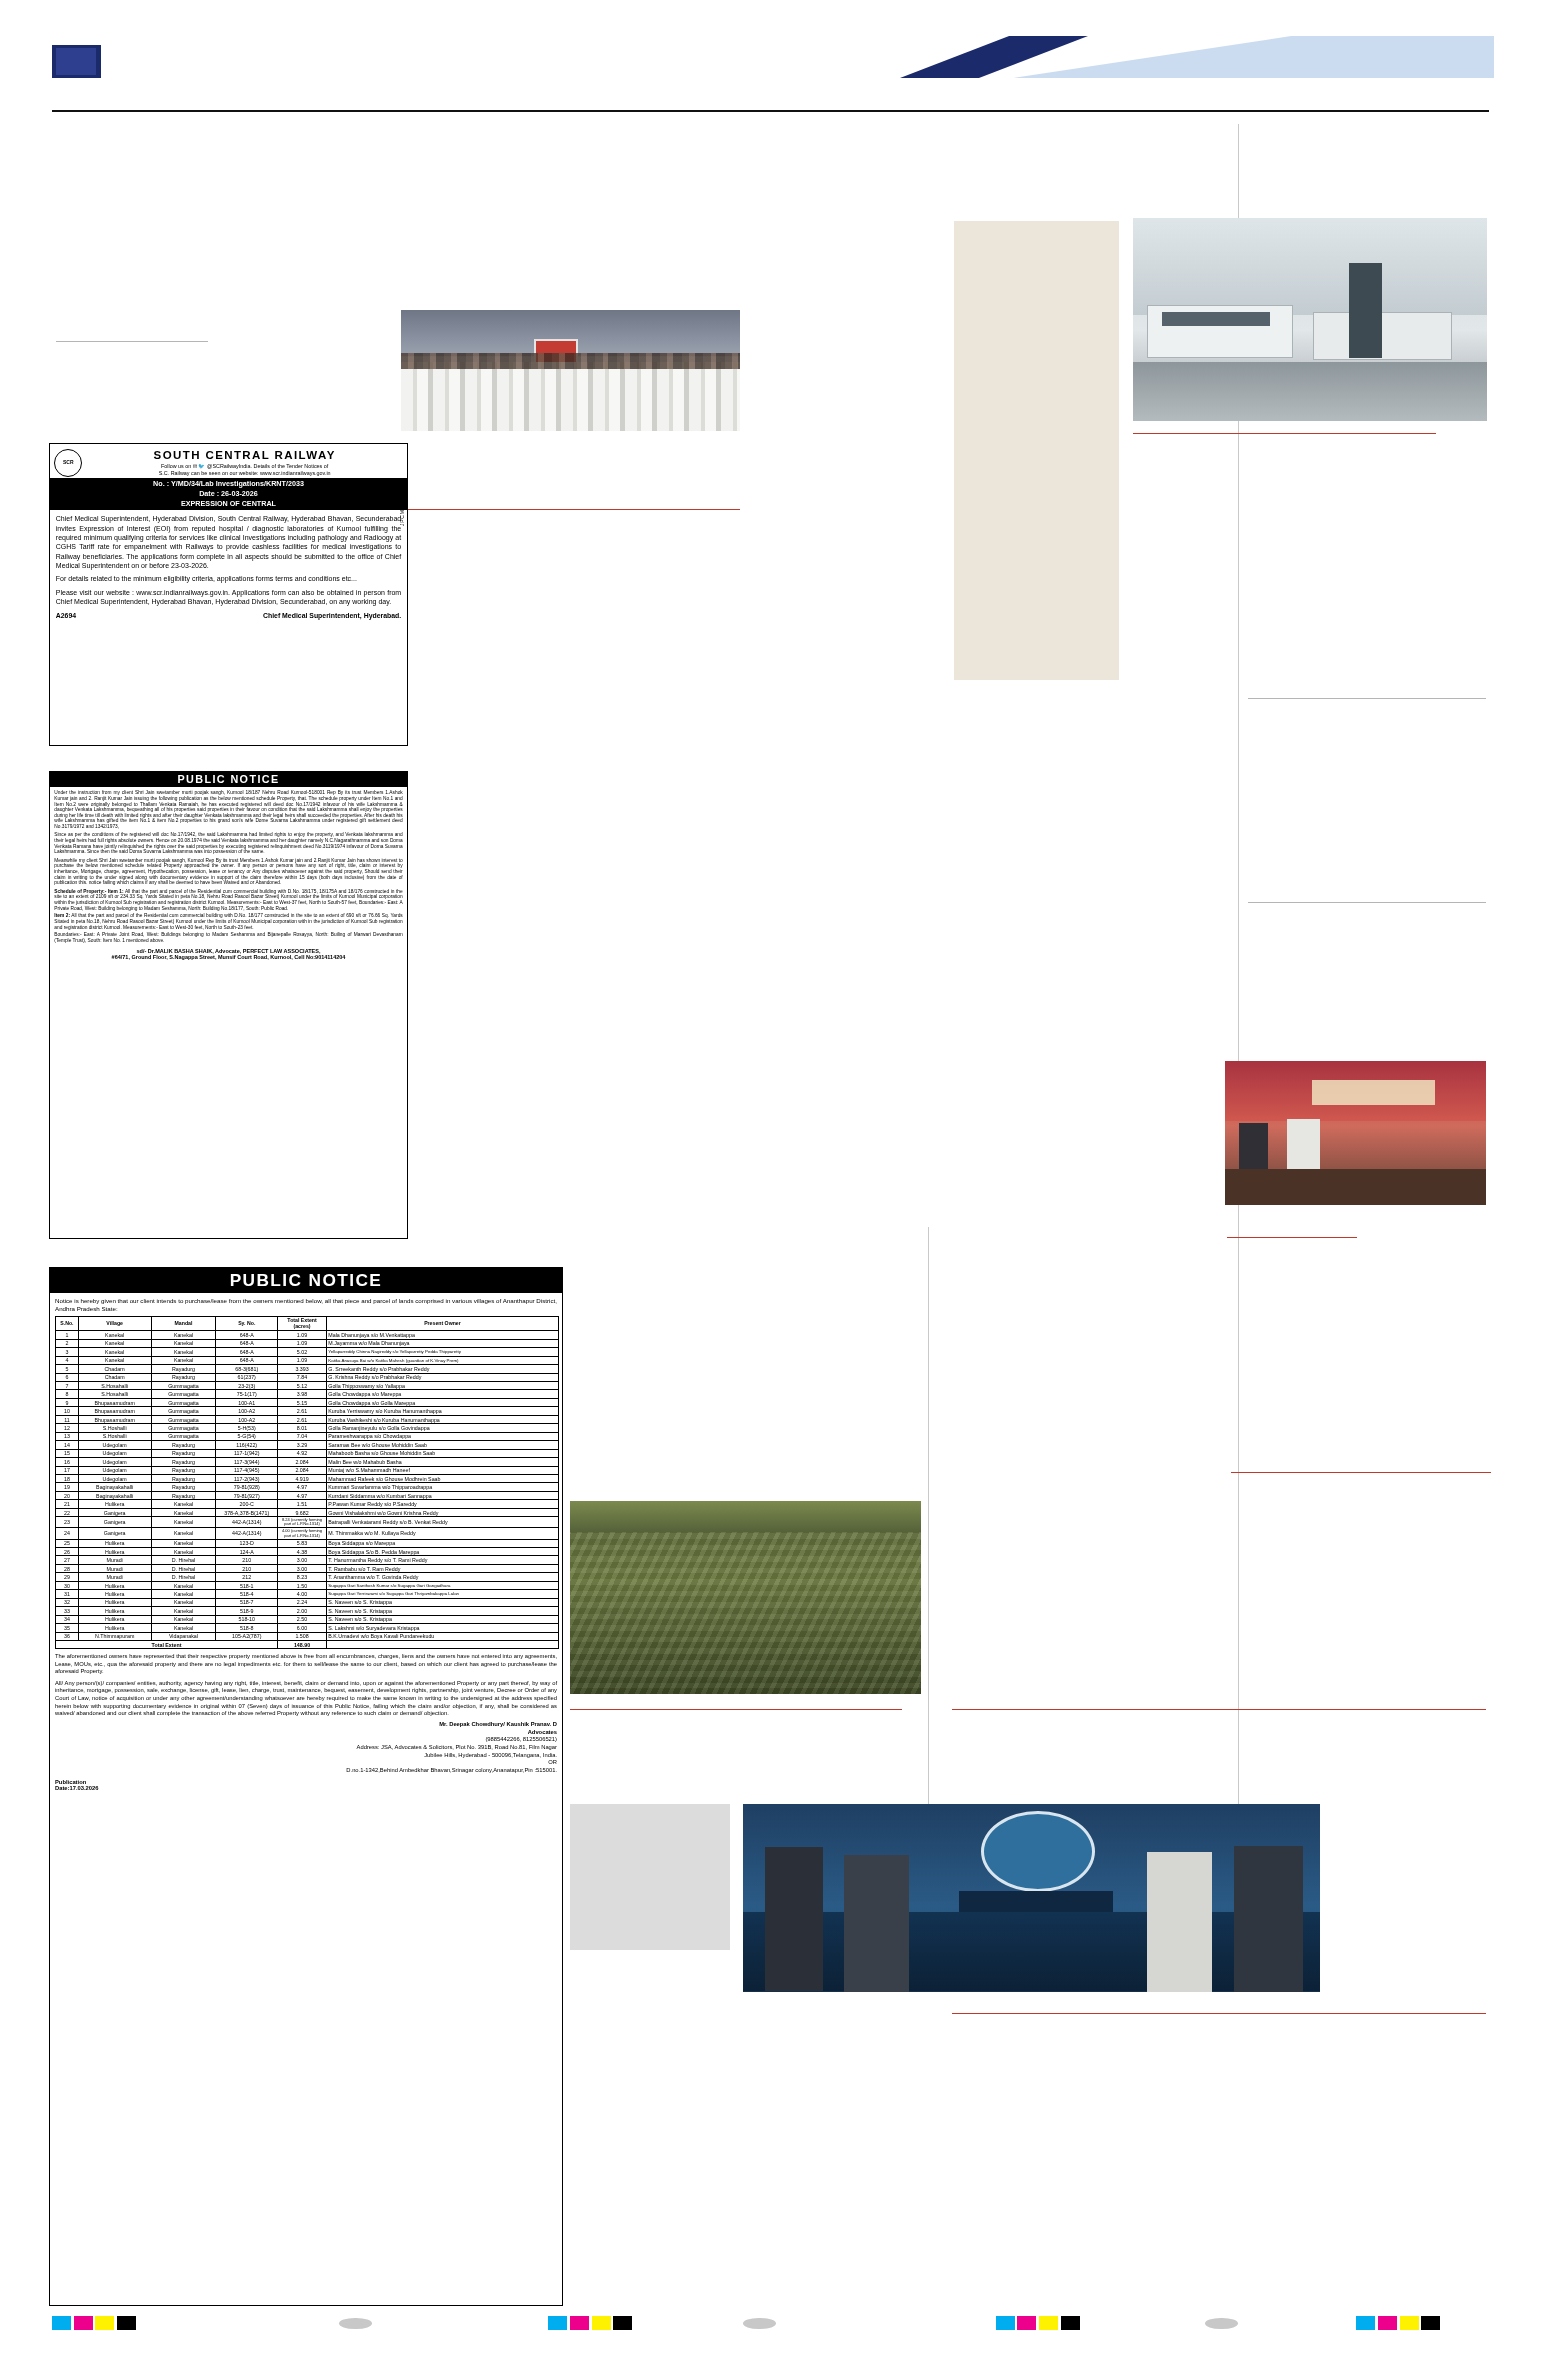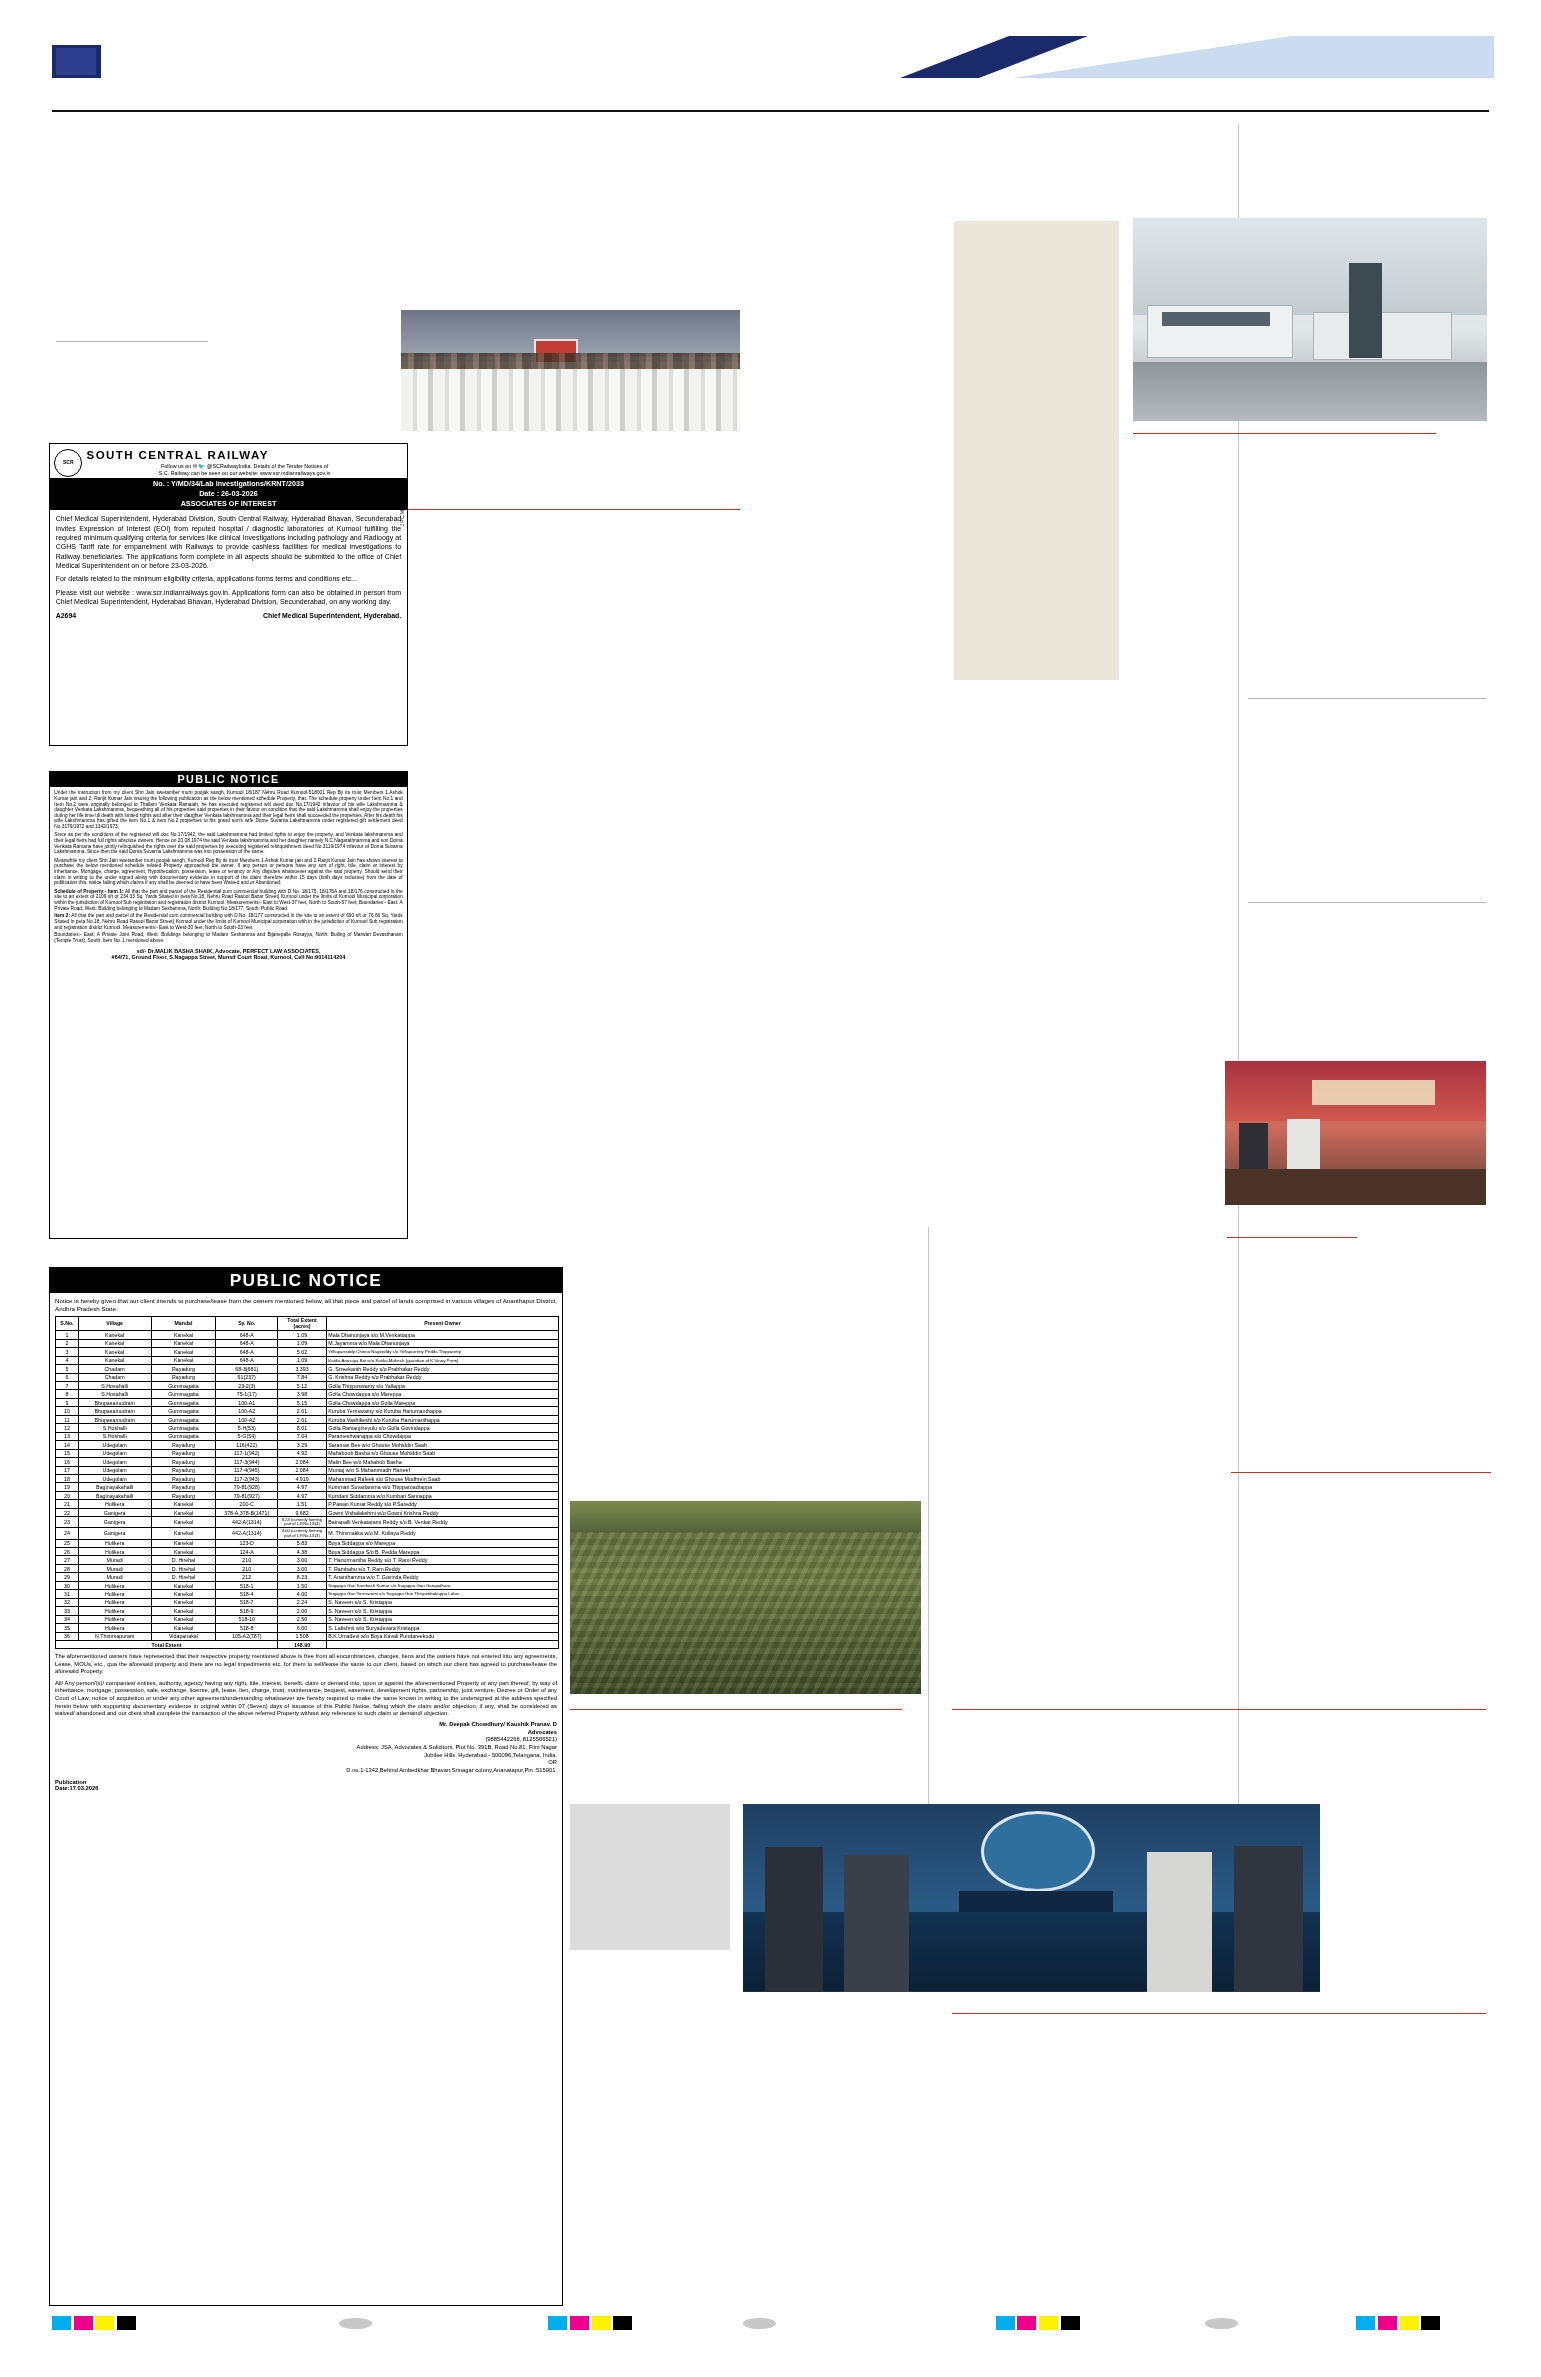--- a/index.html
+++ b/index.html
@@ -26,21 +26,21 @@
 
   
   .adbox{position:absolute;background:#fff;border:0.7px solid #000;box-sizing:border-box;}
   .b{font-weight:bold;}
 
   
   #railway-ad{left:49px;top:443px;width:359px;height:303px;font-size:6.9px;line-height:1.25;}
   #railway-ad .scr-head{display:flex;align-items:center;gap:4.3px;padding:4.3px 4.3px 1.4px 4.3px;}
   #railway-ad .scr-logo{width:26px;height:26px;border-radius:50%;border:1.4px solid #000;flex:0 0 26px;
      display:flex;align-items:center;justify-content:center;font-size:5px;font-weight:bold;}
-  #railway-ad .scr-t1{font-size:11.5px;font-weight:bold;letter-spacing:1.4px;}
+  #railway-ad .scr-t1{font-size:11.5px;font-weight:bold;letter-spacing:1.4px;text-align:center;}
   #railway-ad .scr-t2{font-size:5.4px;text-align:center;line-height:1.3;}
   #railway-ad .ribbon{background:#000;color:#fff;text-align:center;padding:1.4px 0;font-size:7.2px;font-weight:bold;line-height:1.35;}
   #railway-ad .body{padding:4.3px 5.8px;font-size:7px;text-align:justify;line-height:1.33;}
   #railway-ad .sidecode{position:absolute;right:1.4px;top:46px;font-size:5px;writing-mode:vertical-rl;transform:rotate(180deg);letter-spacing:0.7px;}
   #railway-ad .footrow{display:flex;justify-content:space-between;padding:1.4px 5.8px 2.9px 5.8px;font-weight:bold;font-size:6.9px;}
 
   
   #pn1{left:49px;top:771px;width:359px;height:468px;font-size:4.8px;line-height:1.17;}
   #pn1 .hdr{background:#000;color:#fff;text-align:center;font-size:10.8px;font-weight:bold;letter-spacing:1.4px;padding:1.4px 0;}
   #pn1 .body{padding:2.9px 4.3px;text-align:justify;}
@@ -145,21 +145,21 @@
       <div class="scr-logo">SCR</div>
       <div style="flex:1;">
         <div class="scr-t1">SOUTH  CENTRAL  RAILWAY</div>
         <div class="scr-t2">Follow us on ✉ 🐦 @SCRailwayIndia. Details of the Tender Notices of</div>
         <div class="scr-t2">S.C. Railway can be seen on our website: www.scr.indianrailways.gov.in</div>
       </div>
     </div>
     <div class="ribbon">
       <div>No.  :  Y/MD/34/Lab Investigations/KRNT/2033</div>
       <div>Date  :  26-03-2026</div>
-      <div>ASSOCIATES OF INTEREST</div>
+      <div>EXPRESSION OF CENTRAL</div>
     </div>
     <div class="sidecode">JPCM/29274</div>
     <div class="body">
       <p style="margin:0 0 4.3px 0;">Chief Medical Superintendent, Hyderabad Division, South Central Railway, Hyderabad Bhavan, Secunderabad invites Expression of Interest (EOI) from reputed hospital / diagnostic laboratories of Kurnool fulfilling the required minimum qualifying criteria for services like clinical Investigations including pathology and Radioogy at CGHS Tariff rate for empanelment with Railways to provide cashless facilities for medical investigations to Railway beneficiaries.   The applications form complete in all aspects should be submitted to the office of Chief Medical Superintendent on or before 23-03-2026.</p>
       <p style="margin:0 0 4.3px 0;">For details related to the minimum eligibility criteria, applications forms terms and conditions etc...</p>
       <p style="margin:0;">Please visit our website  :  www.scr.indianrailways.gov.in.   Applications form can also be obtained in person from Chief Medical Superintendent, Hyderabad Bhavan, Hyderabad Division, Secunderabad, on any working day.</p>
     </div>
     <div class="footrow">
       <span>A2694</span>
       <span>Chief Medical Superintendent, Hyderabad.</span>

